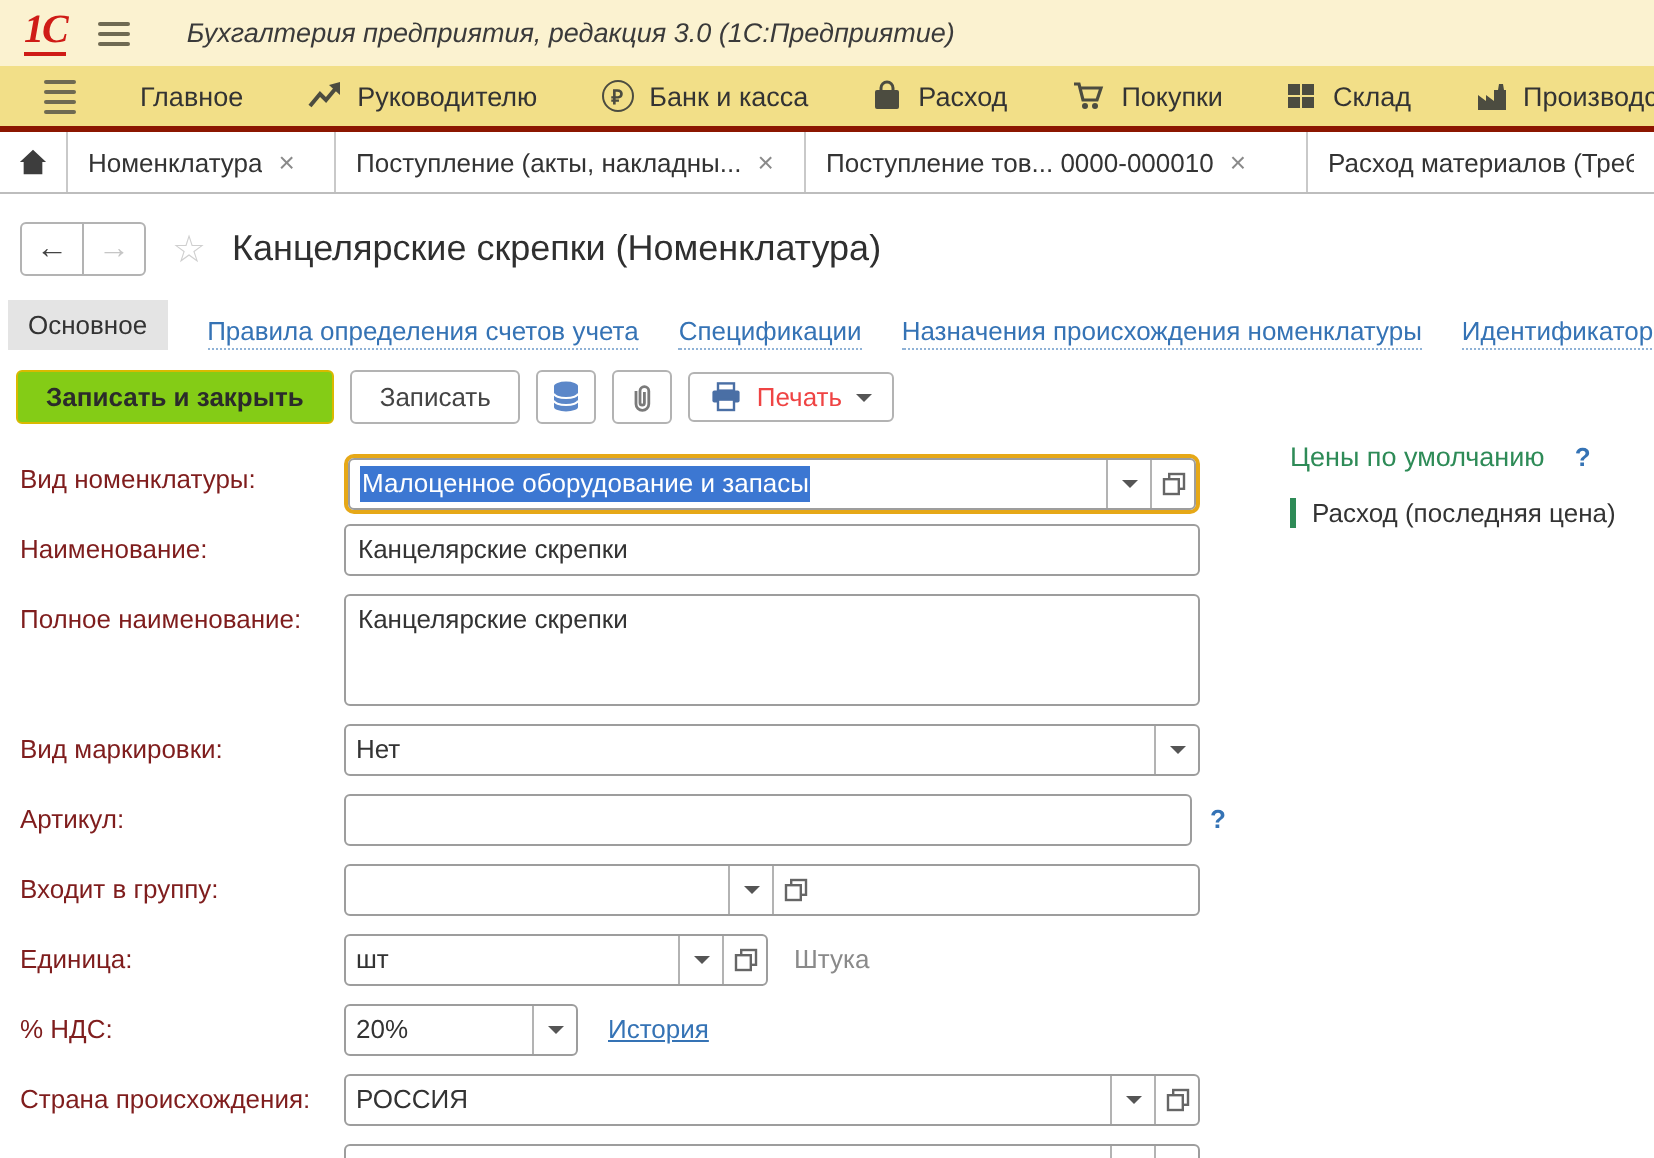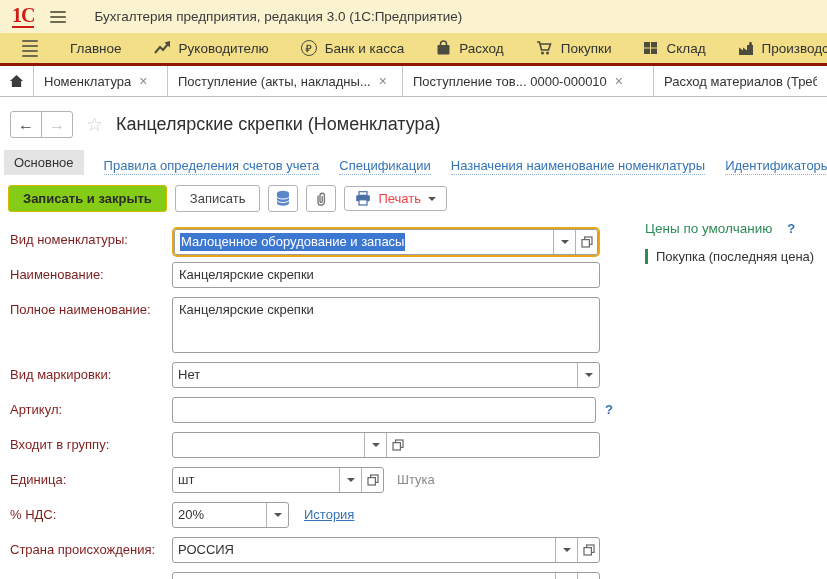--- a/index.html
+++ b/index.html
@@ -1,20 +1,20 @@
 <!DOCTYPE html>
 <html><head>
 <meta charset="utf-8">
 <style>
   html,body{margin:0;padding:0;}
   .screen{width:827px;height:579px;position:relative;overflow:hidden;background:#fff;
           font-family:"Liberation Sans",sans-serif;color:#333;}
 
   
-  .titlebar{height:33px;background:#fbf2d0;display:flex;align-items:center;padding:0 12px;gap:16px;}
+  .titlebar{height:33px;background:#fbf2d0;display:flex;align-items:center;padding:0 12px;gap:16px;font-style:italic;}
   .logo{color:#cf1c17;font-weight:bold;font-size:20px;line-height:20px;font-family:"Liberation Serif",serif;
         border-bottom:2px solid #cf1c17;padding-bottom:1px;letter-spacing:-1px;}
   .burger{display:flex;flex-direction:column;gap:3px;cursor:pointer;}
   .burger span{width:16px;height:2px;background:#6f6a52;border-radius:1px;}
   .apptitle{font-size:13.5px;color:#3a3a3a;margin-left:12px;}
 
   
   .menubar{height:30px;background:#f2df88;border-bottom:3px solid #8c1600;display:flex;align-items:center;
            padding:0 6px;white-space:nowrap;overflow:hidden;}
   .menu-item{display:flex;align-items:center;gap:8px;padding:0 16px;height:100%;font-size:13.5px;color:#333;cursor:pointer;}
@@ -186,21 +186,21 @@
         </div>
     </div>
     <span class="star">☆</span>
     <span class="pagetitle">Канцелярские скрепки (Номенклатура)</span>
   </div>
 
   <div class="subnav">
     <span class="subnav-active">Основное</span>
     <span class="subnav-link">Правила определения счетов учета</span>
     <span class="subnav-link">Спецификации</span>
-    <span class="subnav-link">Назначения наименование номенклатуры</span>
+    <span class="subnav-link">Назначения происхождения номенклатуры</span>
     <span class="subnav-link">Идентификаторы</span>
   </div>
 
   <div class="toolbar">
     <button class="btn-primary">Записать и закрыть</button>
     <button class="btn">Записать</button>
     <div class="btn-icon">
       <svg width="14" height="17" viewBox="0 0 14 17">
           <ellipse cx="7" cy="3" rx="6" ry="2.2" fill="#5b87c9"></ellipse>
           <path d="M1 3 v10.5 a6 2.2 0 0 0 12 0 V3" fill="#5b87c9"></path>
@@ -339,17 +339,17 @@
 
   </div>
 
   <div class="prices">
     <div class="prices-title">
       <span class="t">Цены по умолчанию</span>
       <span class="help" style="margin-left:0;line-height:inherit;">?</span>
     </div>
     <div class="price-item">
       <span class="gbar"></span>
-      <span>Покупка (последняя цена)</span>
+      <span>Расход (последняя цена)</span>
     </div>
   </div>
 
 </div>
 
 </body></html>

